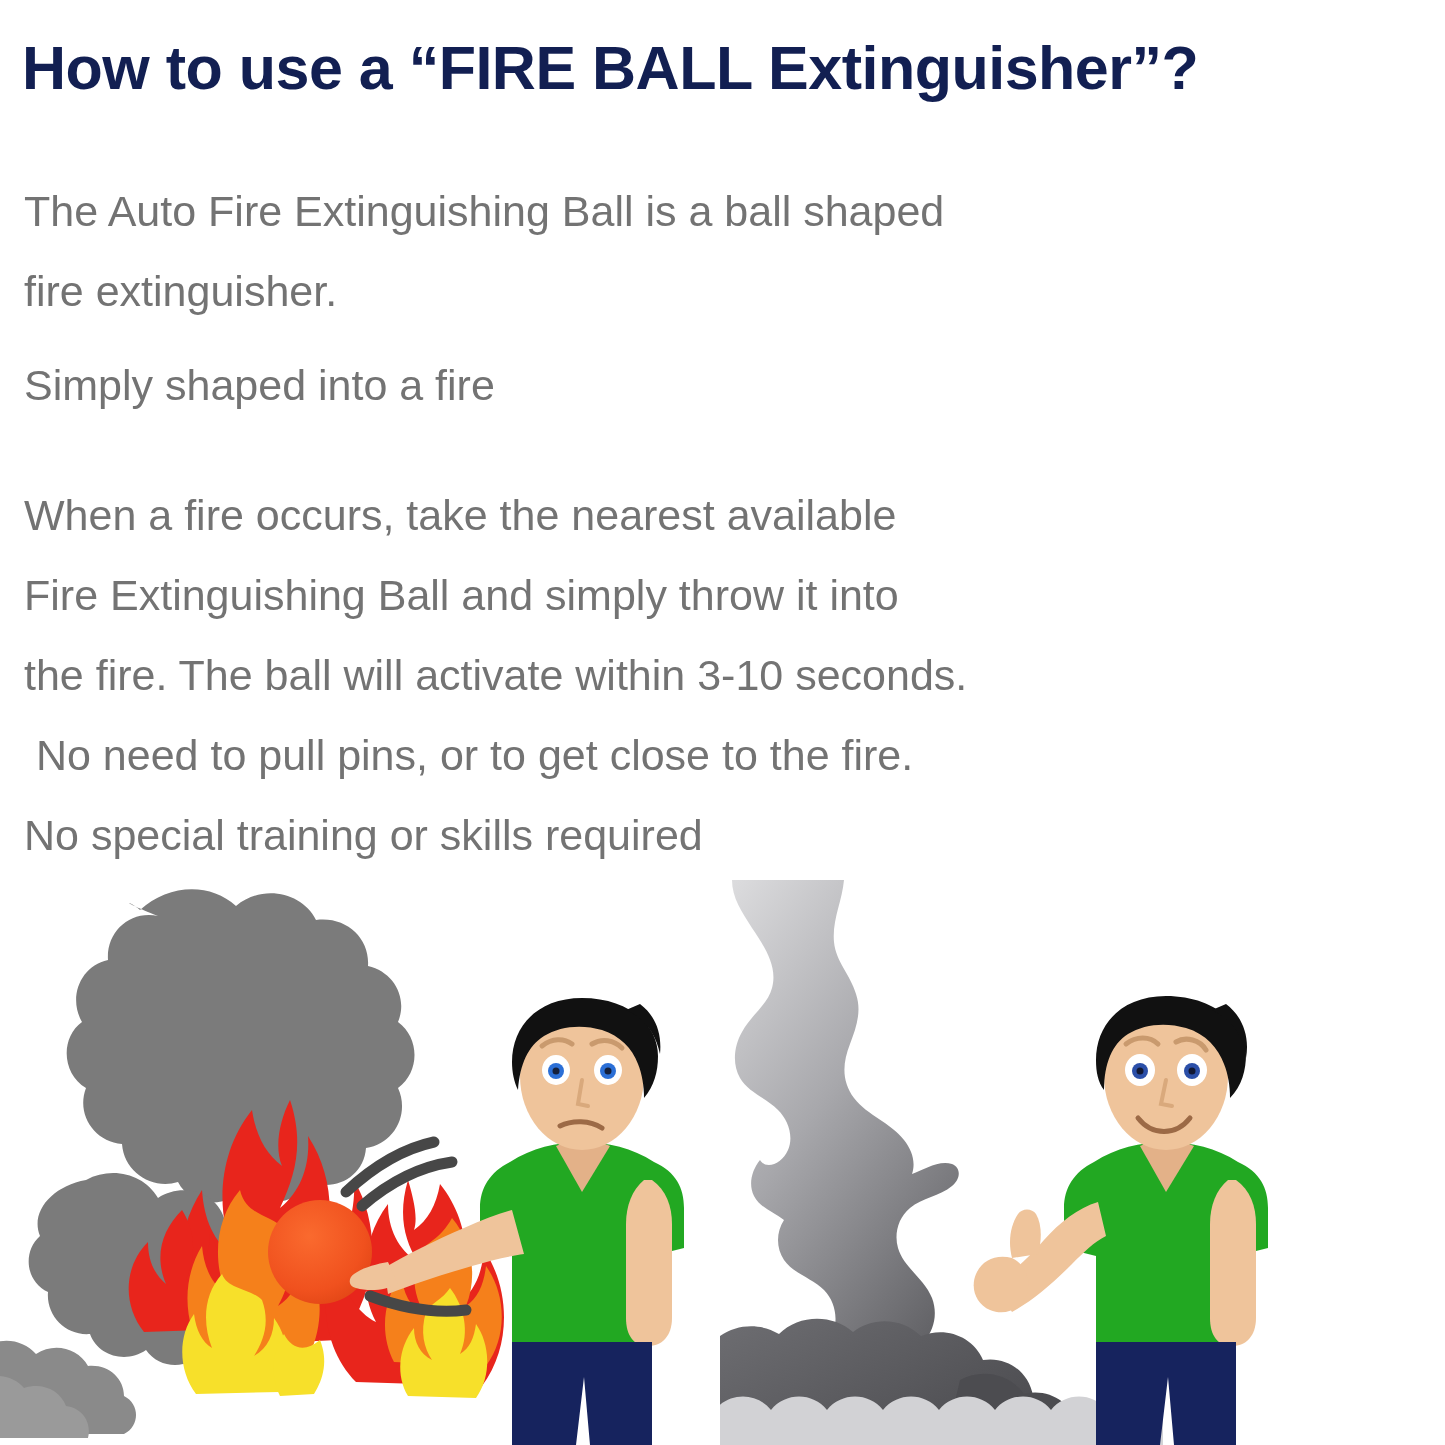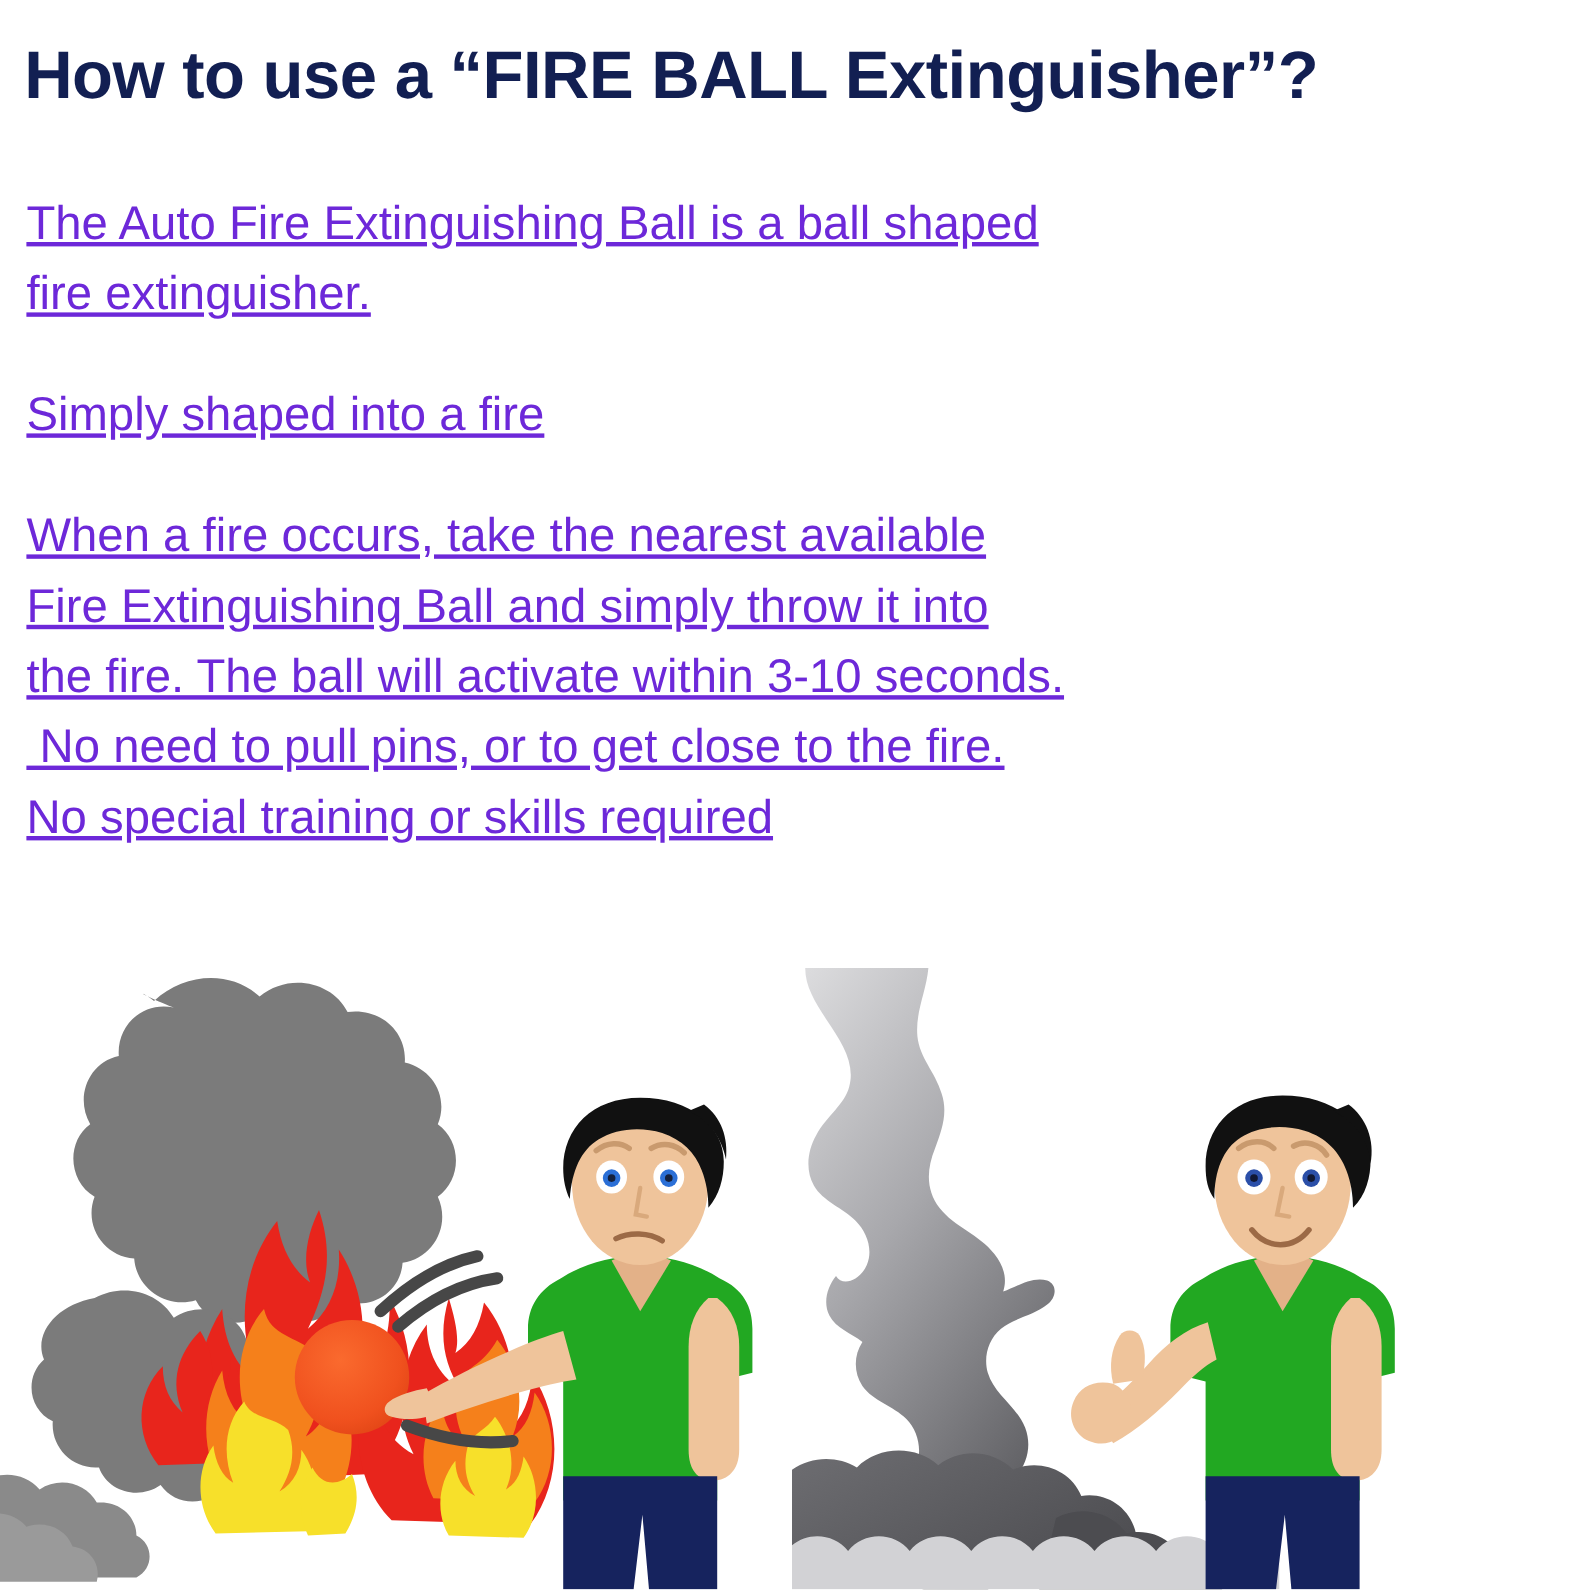--- a/index.html
+++ b/index.html
@@ -38,31 +38,30 @@
     font-weight: bold;
     color: #121F52;
     letter-spacing: -0.5px;
     white-space: nowrap;
     line-height: 1.05;
   }
 
   .body-para {
     position: absolute;
     left: 24px;
-    color: #6d28d9;
+    color: #737373;
     font-size: 43px;
-    line-height: 64px;
+    line-height: 80px;
     font-weight: normal;
     white-space: pre;
-    text-decoration: underline;
   }
 
   #para-intro   { top: 171px; }
   #para-simply  { top: 345px; }
-  #para-when    { top: 455px; }
+  #para-when    { top: 475px; }
 
   
   #illustration-row {
     position: absolute;
     left: 0;
     top: 880px;
     width: 1445px;
     height: 565px;
   }
 

